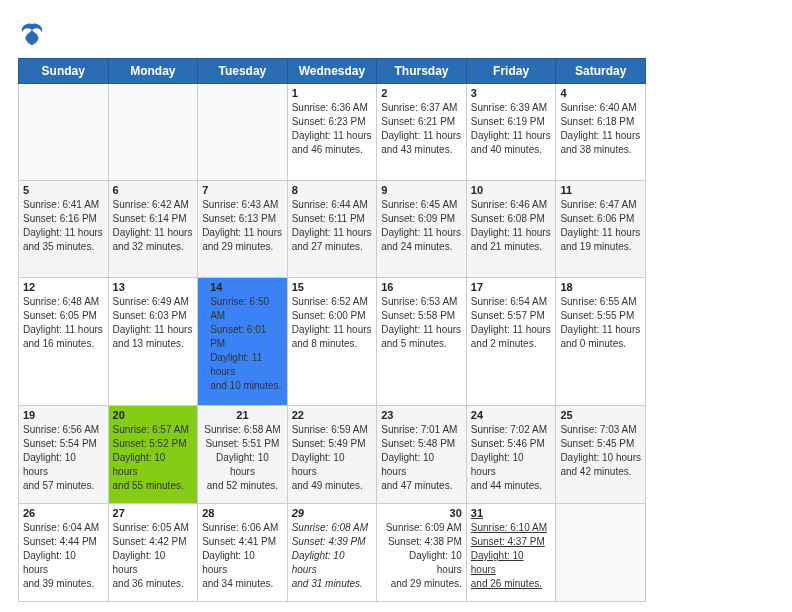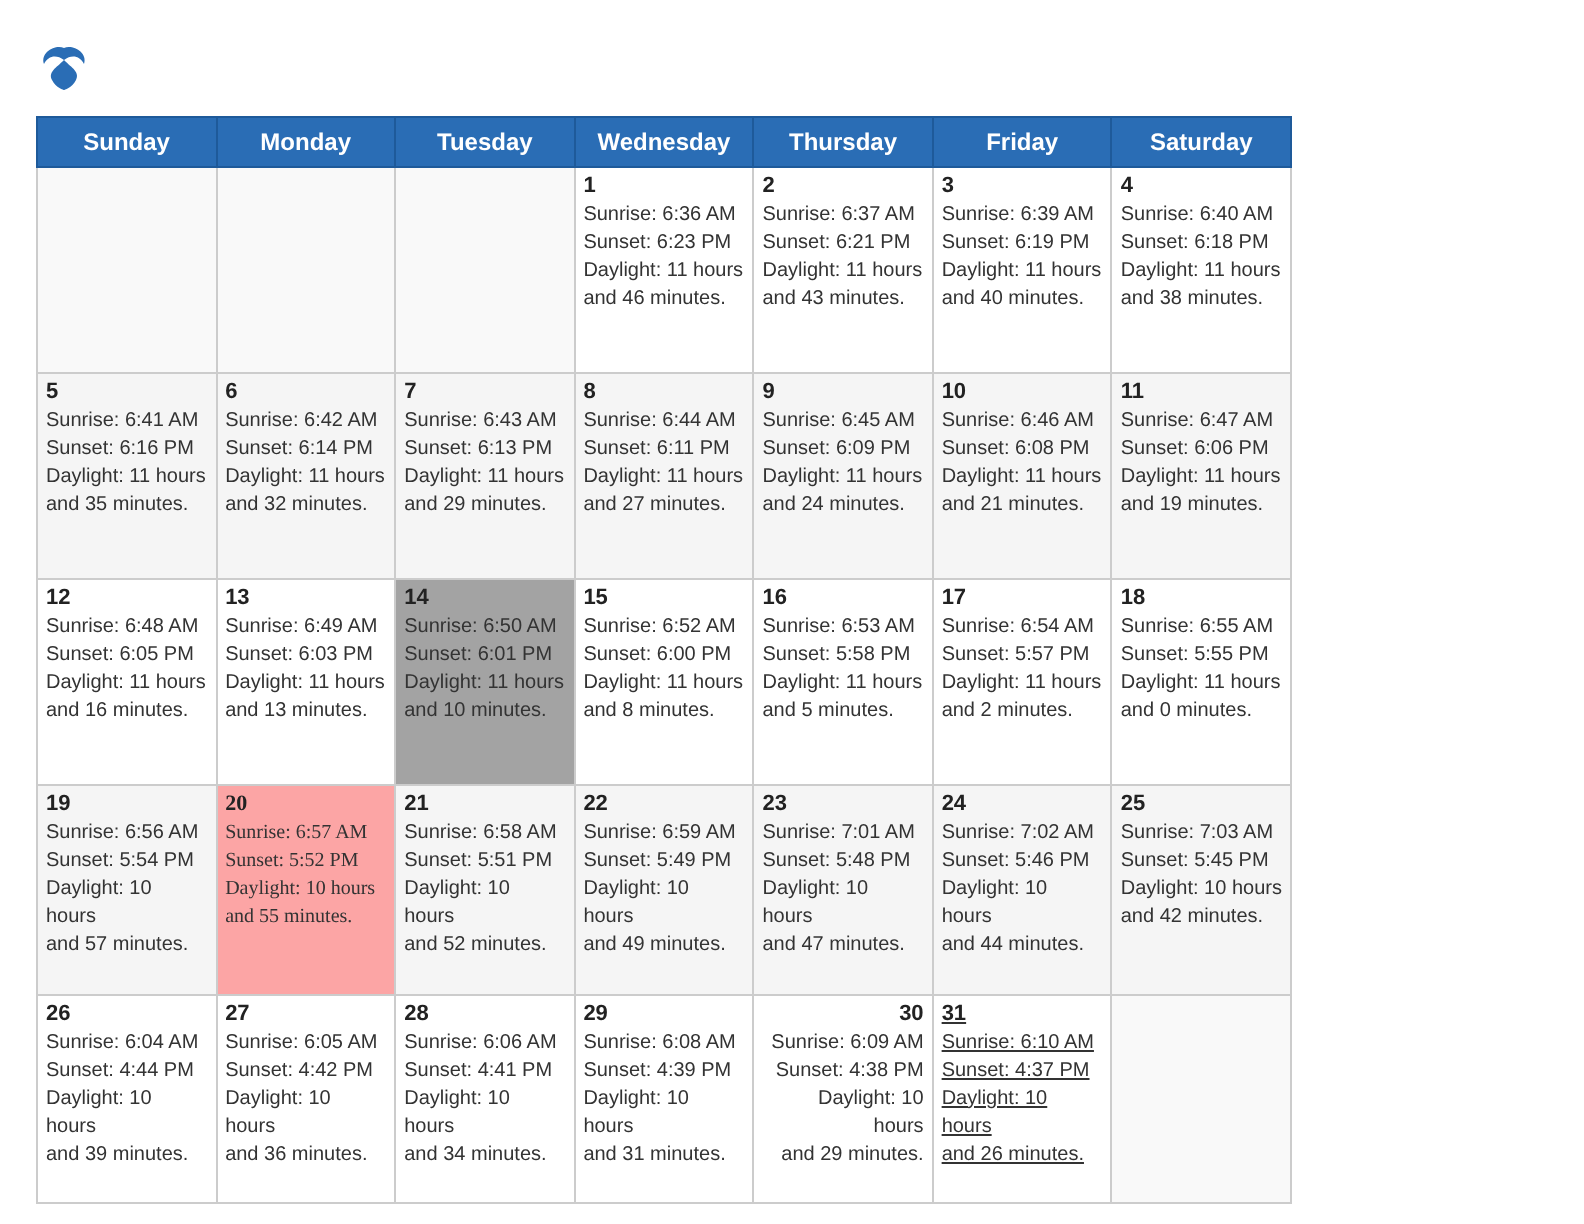--- a/index.html
+++ b/index.html
@@ -195,21 +195,21 @@
         </tr>
         <tr>
           <td style="background: rgb(255, 255, 255); margin-top: 38px;">
             <div class="day-num">12</div>
             <div class="day-info">Sunrise: 6:48 AM<br>Sunset: 6:05 PM<br>Daylight: 11 hours<br>and 16 minutes.</div>
           </td>
           <td style="background: rgb(255, 255, 255);">
             <div class="day-num">13</div>
             <div class="day-info">Sunrise: 6:49 AM<br>Sunset: 6:03 PM<br>Daylight: 11 hours<br>and 13 minutes.</div>
           </td>
-          <td style="background: #a3a3a3;">
+          <td style="background: #3b82f6; padding-left: 12px;">
             <div class="day-num">14</div>
             <div class="day-info">Sunrise: 6:50 AM<br>Sunset: 6:01 PM<br>Daylight: 11 hours<br>and 10 minutes.</div>
           </td>
           <td style="background: rgb(255, 255, 255);">
             <div class="day-num">15</div>
             <div class="day-info">Sunrise: 6:52 AM<br>Sunset: 6:00 PM<br>Daylight: 11 hours<br>and 8 minutes.</div>
           </td>
           <td style="background: rgb(255, 255, 255);">
             <div class="day-num">16</div>
             <div class="day-info">Sunrise: 6:53 AM<br>Sunset: 5:58 PM<br>Daylight: 11 hours<br>and 5 minutes.</div>
@@ -221,25 +221,25 @@
           <td style="background: rgb(255, 255, 255); margin-top: 40px;">
             <div class="day-num">18</div>
             <div class="day-info">Sunrise: 6:55 AM<br>Sunset: 5:55 PM<br>Daylight: 11 hours<br>and 0 minutes.</div>
           </td>
         </tr>
         <tr>
           <td style="background: rgb(245, 245, 245);">
             <div class="day-num">19</div>
             <div class="day-info">Sunrise: 6:56 AM<br>Sunset: 5:54 PM<br>Daylight: 10 hours<br>and 57 minutes.</div>
           </td>
-          <td style="background: #fca5a5; font-family: Liberation Serif, serif;">
+          <td style="background: #84cc16;">
             <div class="day-num">20</div>
             <div class="day-info">Sunrise: 6:57 AM<br>Sunset: 5:52 PM<br>Daylight: 10 hours<br>and 55 minutes.</div>
           </td>
-          <td style="background: rgb(245, 245, 245);">
+          <td style="background: rgb(245, 245, 245); text-align: center;">
             <div class="day-num">21</div>
             <div class="day-info">Sunrise: 6:58 AM<br>Sunset: 5:51 PM<br>Daylight: 10 hours<br>and 52 minutes.</div>
           </td>
           <td style="background: rgb(245, 245, 245);">
             <div class="day-num">22</div>
             <div class="day-info">Sunrise: 6:59 AM<br>Sunset: 5:49 PM<br>Daylight: 10 hours<br>and 49 minutes.</div>
           </td>
           <td style="background: rgb(245, 245, 245);">
             <div class="day-num">23</div>
             <div class="day-info">Sunrise: 7:01 AM<br>Sunset: 5:48 PM<br>Daylight: 10 hours<br>and 47 minutes.</div>
@@ -259,21 +259,21 @@
             <div class="day-info">Sunrise: 6:04 AM<br>Sunset: 4:44 PM<br>Daylight: 10 hours<br>and 39 minutes.</div>
           </td>
           <td style="background: rgb(255, 255, 255);">
             <div class="day-num">27</div>
             <div class="day-info">Sunrise: 6:05 AM<br>Sunset: 4:42 PM<br>Daylight: 10 hours<br>and 36 minutes.</div>
           </td>
           <td style="background: rgb(255, 255, 255);">
             <div class="day-num">28</div>
             <div class="day-info">Sunrise: 6:06 AM<br>Sunset: 4:41 PM<br>Daylight: 10 hours<br>and 34 minutes.</div>
           </td>
-          <td style="background: rgb(255, 255, 255);">
+          <td style="background: rgb(255, 255, 255); font-style: italic;">
             <div class="day-num">29</div>
             <div class="day-info">Sunrise: 6:08 AM<br>Sunset: 4:39 PM<br>Daylight: 10 hours<br>and 31 minutes.</div>
           </td>
           <td style="background: rgb(255, 255, 255); text-align: right;">
             <div class="day-num">30</div>
             <div class="day-info">Sunrise: 6:09 AM<br>Sunset: 4:38 PM<br>Daylight: 10 hours<br>and 29 minutes.</div>
           </td>
           <td style="background: rgb(255, 255, 255); text-decoration: underline;">
             <div class="day-num">31</div>
             <div class="day-info">Sunrise: 6:10 AM<br>Sunset: 4:37 PM<br>Daylight: 10 hours<br>and 26 minutes.</div>

